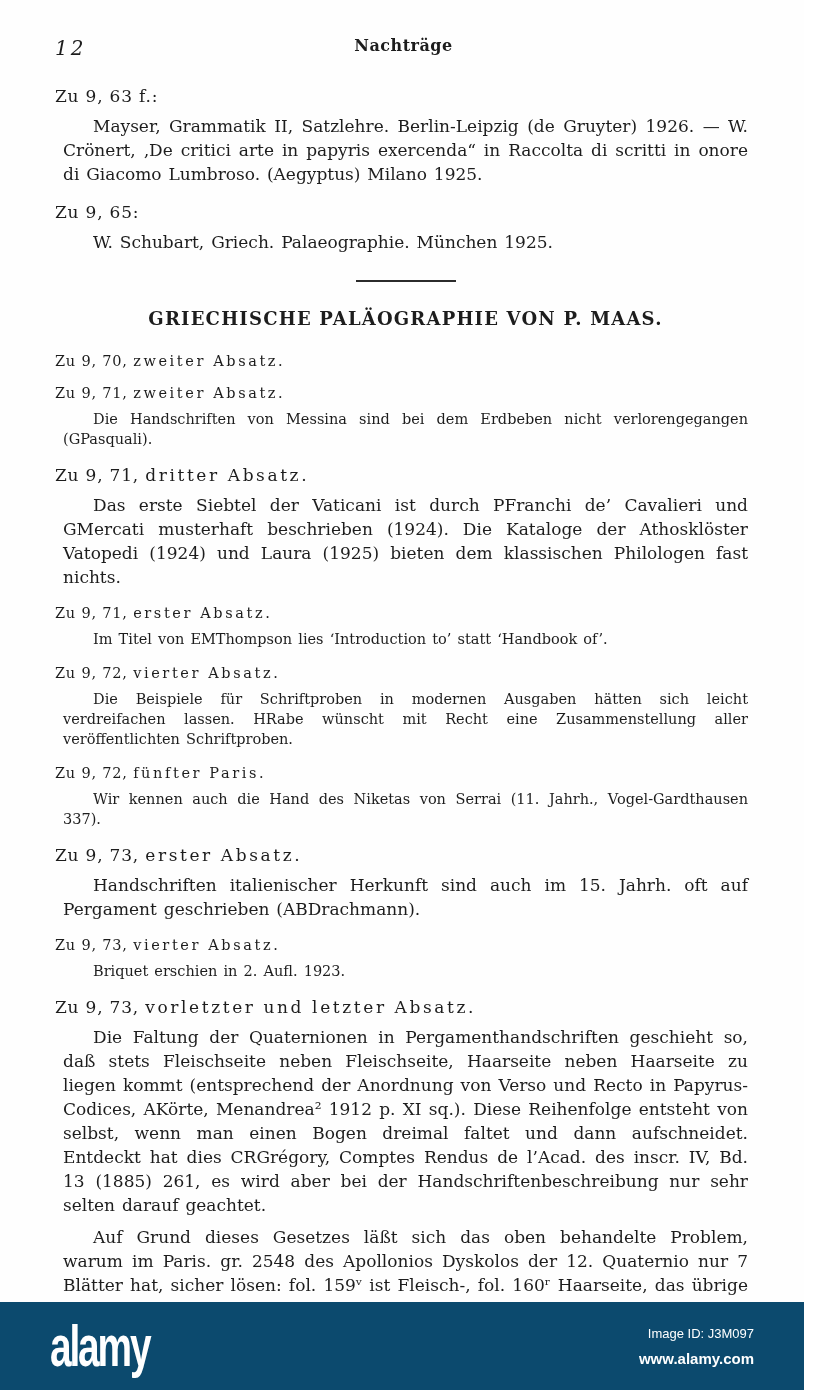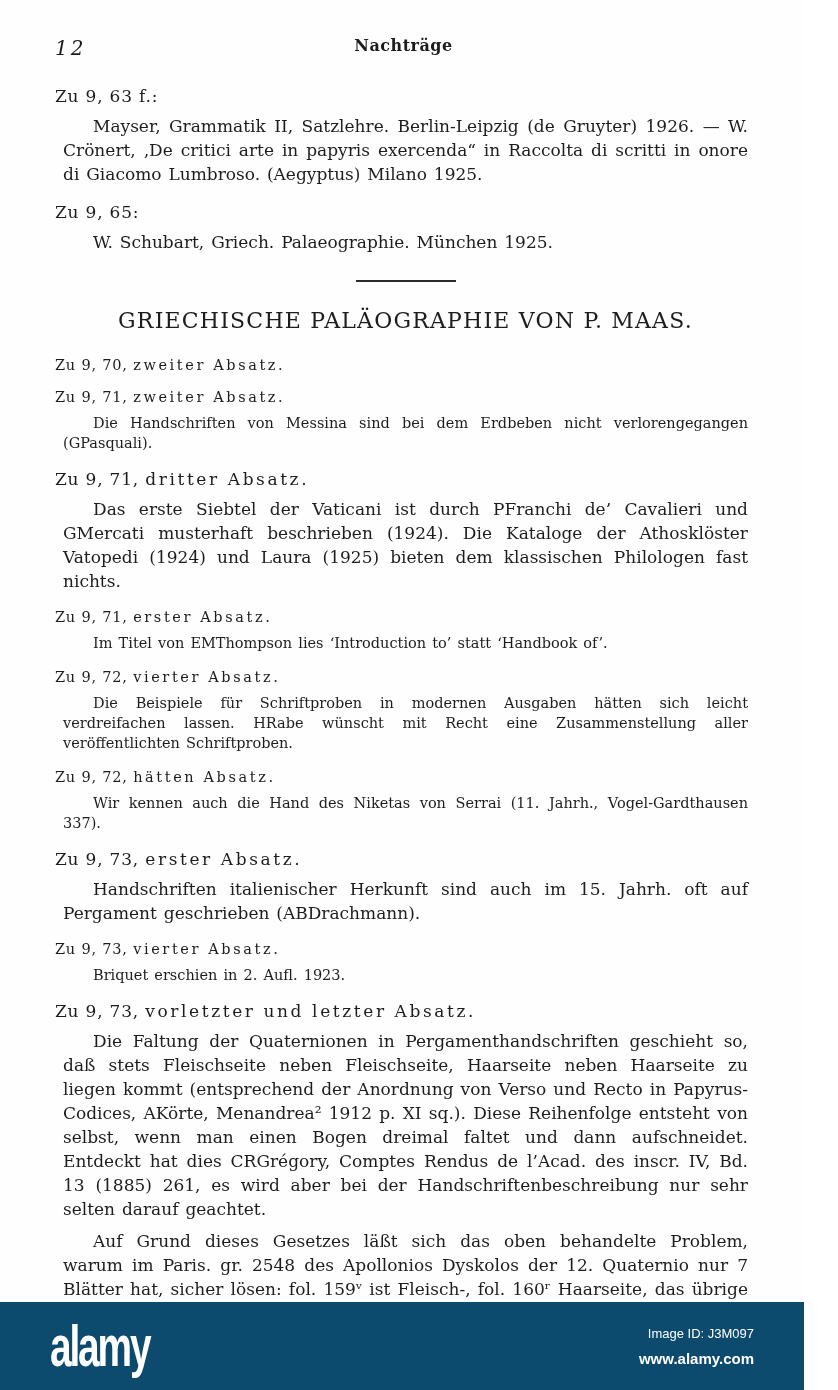--- a/index.html
+++ b/index.html
@@ -19,22 +19,22 @@
   .entry.large .ehead{font-size:17px;}
   .entry.small .ehead{font-size:14.5px;}
   .ehead-sp{letter-spacing:2.6px;}
   .ebody{margin:8px;text-align:justify;text-indent:30px;word-spacing:1.5px;}
   .entry.large .ebody{font-size:17px;line-height:24px;}
   .entry.small .ebody{font-size:14.5px;line-height:20px;}
   .ebody.esmall{font-size:14.5px;line-height:20px;margin-top:6px;}
   
   .rule{width:100px;height:2px;background:#2b2b2b;margin:26px auto 26px auto;}
   .section-heading{
-    margin:0 0 24px 0;text-align:center;font-weight:normal;
-    font-size:22px;letter-spacing:1.2px;
+    margin:0 0 24px 0;text-align:center;font-weight:bold;
+    font-size:18px;letter-spacing:1.2px;
   }
   
   .wmbar{
     position:absolute;left:0;right:0;bottom:0;height:88px;background:#0c4a6e;
     color:#fff;display:flex;align-items:center;justify-content:space-between;
     padding:0 50px;box-sizing:border-box;
     font-family:"Liberation Sans", sans-serif;
   }
   .wmlogo{
     font-weight:bold;font-size:54px;letter-spacing:-3px;line-height:1;
@@ -91,21 +91,21 @@
     <h3 class="ehead"><span class="ehead-main">Zu 9, 71,</span> <span class="ehead-sp">erster Absatz.</span></h3>
     <p class="ebody">Im Titel von EMThompson lies ‘Introduction to’ statt ‘Handbook of’.</p>
 
   </article>
         <article class="entry small">
     <h3 class="ehead"><span class="ehead-main">Zu 9, 72,</span> <span class="ehead-sp">vierter Absatz.</span></h3>
     <p class="ebody">Die Beispiele für Schriftproben in modernen Ausgaben hätten sich leicht verdreifachen lassen. HRabe wünscht mit Recht eine Zusammenstellung aller veröffentlichten Schriftproben.</p>
 
   </article>
         <article class="entry small">
-    <h3 class="ehead"><span class="ehead-main">Zu 9, 72,</span> <span class="ehead-sp">hätten Absatz.</span></h3>
+    <h3 class="ehead"><span class="ehead-main">Zu 9, 72,</span> <span class="ehead-sp">fünfter Paris.</span></h3>
     <p class="ebody">Wir kennen auch die Hand des Niketas von Serrai (11. Jahrh., Vogel-Gardthausen 337).</p>
 
   </article>
         <article class="entry large">
     <h3 class="ehead"><span class="ehead-main">Zu 9, 73,</span> <span class="ehead-sp">erster Absatz.</span></h3>
     <p class="ebody">Handschriften italienischer Herkunft sind auch im 15. Jahrh. oft auf Pergament geschrieben (ABDrachmann).</p>
 
   </article>
         <article class="entry small">
     <h3 class="ehead"><span class="ehead-main">Zu 9, 73,</span> <span class="ehead-sp">vierter Absatz.</span></h3>

